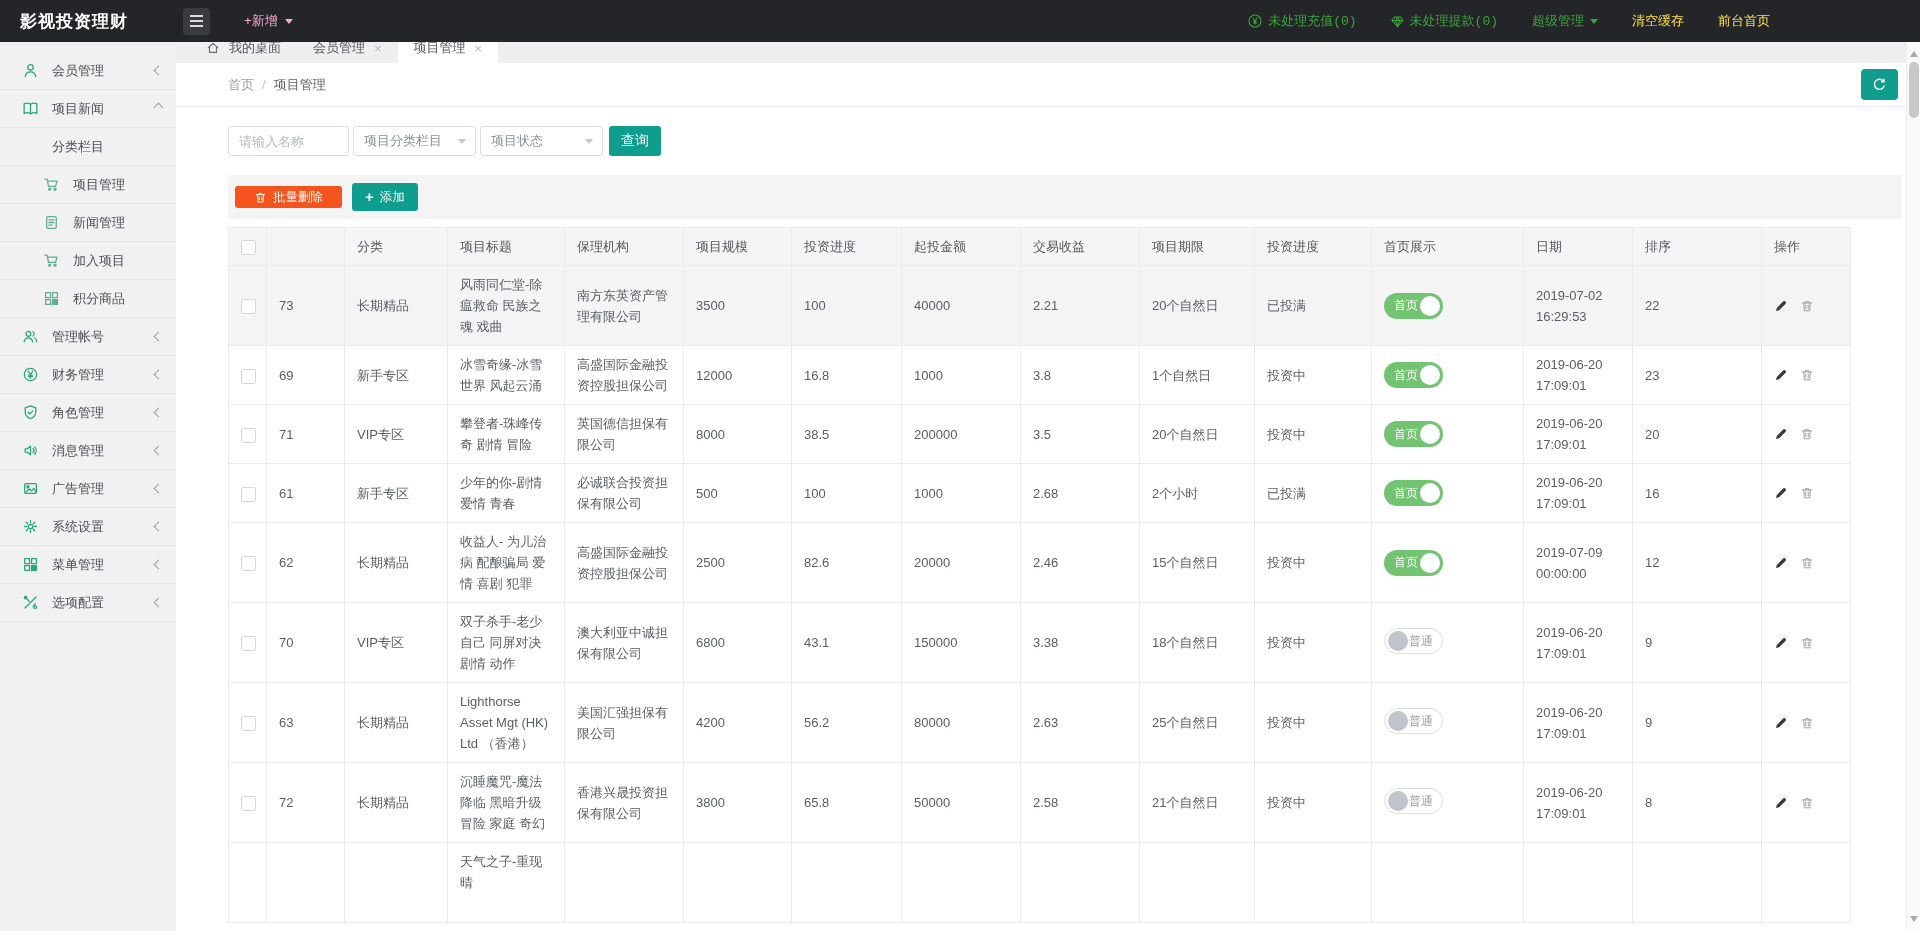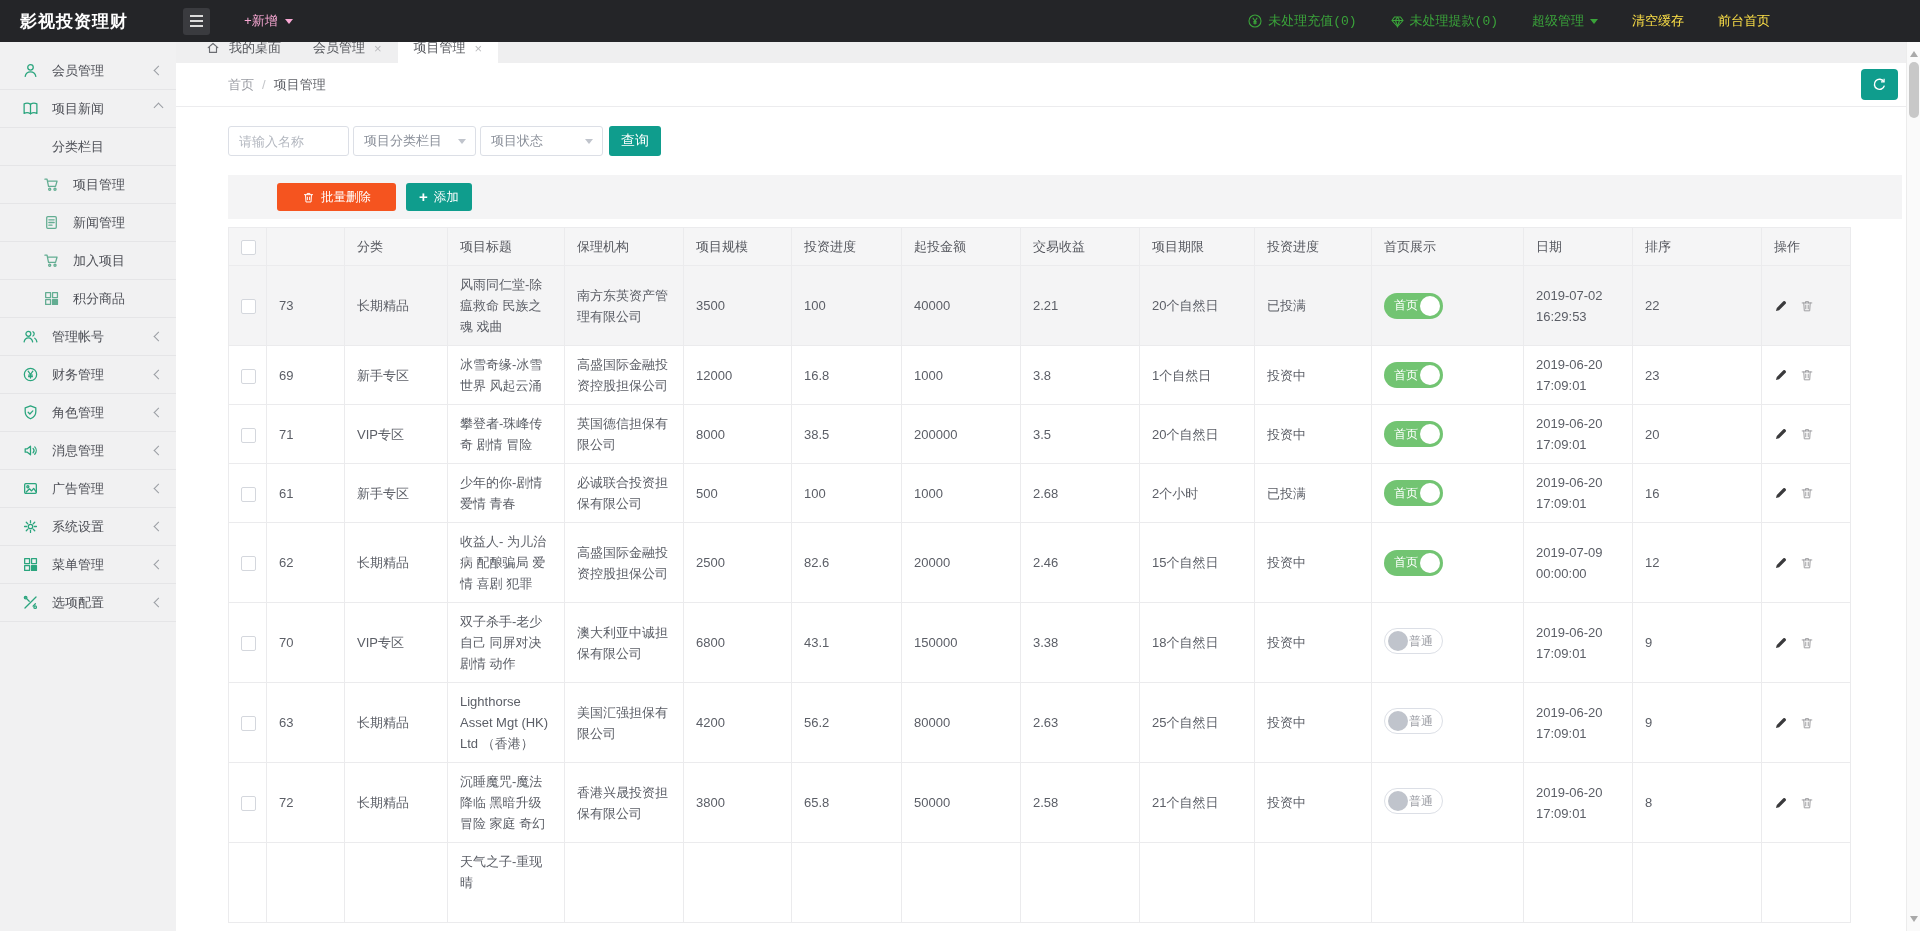--- a/index.html
+++ b/index.html
@@ -50,21 +50,21 @@
 
 .filters { display:flex; gap:4px; align-items:center; }
 .ti { width:121px; height:30px; border:1px solid #dcdfe6; border-radius:3px; padding:0 10px; font-size:13px; color:#333; outline:none; font-family:inherit; }
 .ti::placeholder { color:#b4b8c0; }
 .select { width:123px; height:30px; border:1px solid #dcdfe6; border-radius:3px; display:flex; align-items:center; justify-content:space-between; padding:0 9px 0 10px; color:#8a8f99; font-size:13px; cursor:pointer; background:#fff; }
 .select .caret { color:#c0c4cc; margin-top:4px; }
 .btn { border:none; border-radius:3px; color:#fff; font-size:14px; display:flex; align-items:center; gap:6px; cursor:pointer; font-family:inherit; }
 .btn.search { height:30px; padding:0 12px; background:#0f9d8d; margin-left:2px; }
 
 .strip { margin-top:19px; height:44px; background:#f4f4f5; display:flex; align-items:center; padding-left:7px; gap:10px; }
-.btn.danger { height:28px; padding:0 25px; background:#f5541f; font-size:12.5px;margin-left:42px; }
+.btn.danger { height:22px; padding:0 19px; background:#f5541f; font-size:12.5px; }
 .btn.add { height:28px; padding:0 13px; background:#0f9d8d; font-size:12.5px; }
 .btn .plus { font-size:15px; font-weight:bold; margin-top:-1px; }
 .btn svg { display:block; }
 
 
 table { margin-top:8px; border-collapse:collapse; table-layout:fixed; width:1622px; font-size:13px; color:#5b5e66; }
 th,td { border:1px solid #ebebed; padding:8px 12px; text-align:left; vertical-align:middle; font-weight:normal; line-height:21px; word-wrap:break-word; }
 thead th { background:#f5f5f6; color:#56585f; height:38px; }
 tbody tr { background:#fff; }
 tbody tr.hovered { background:#f4f4f5; }

